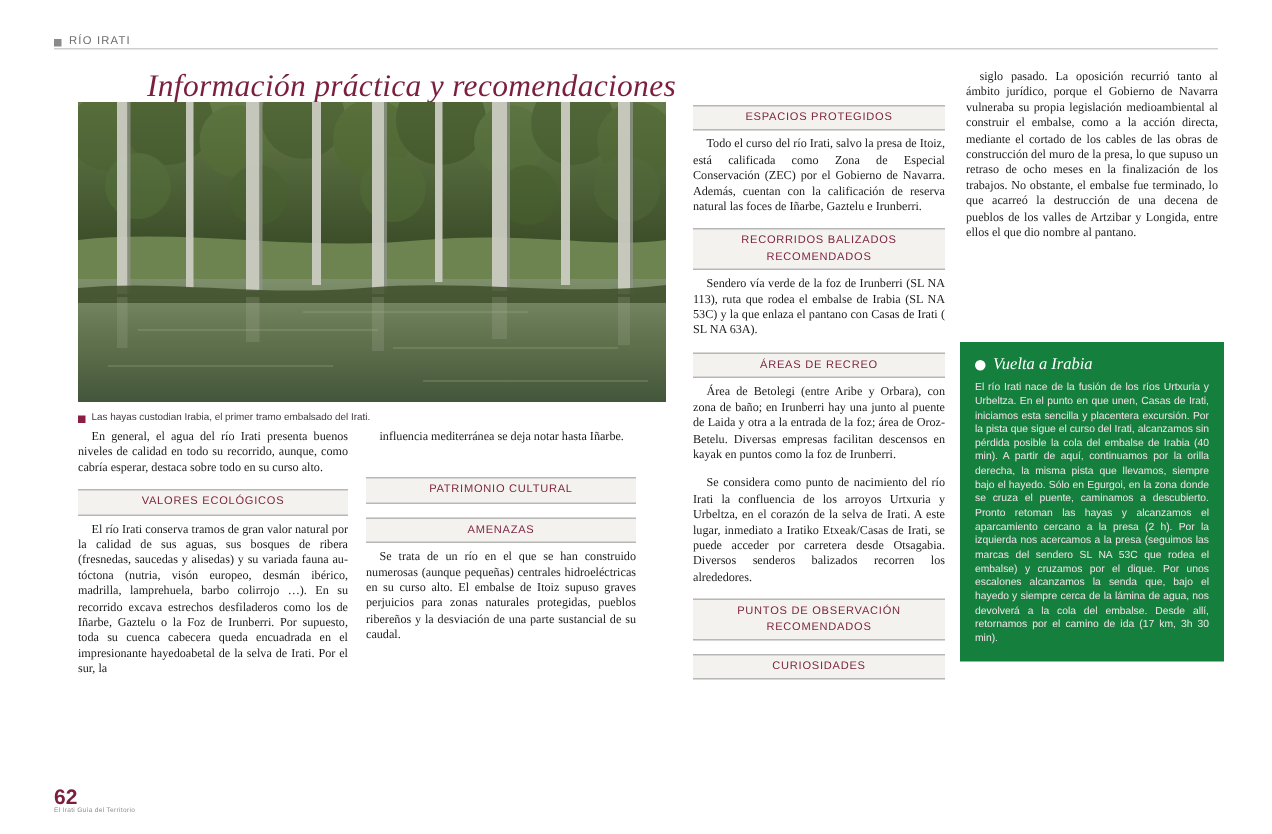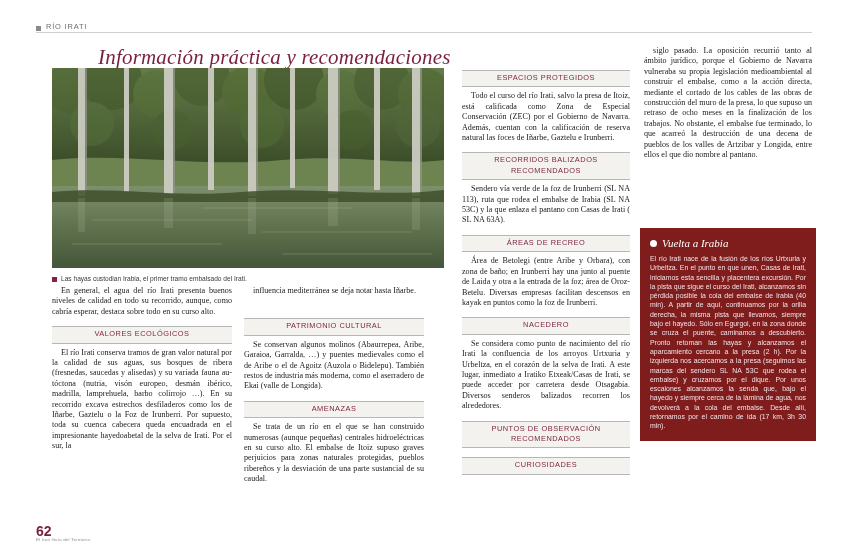--- a/index.html
+++ b/index.html
@@ -130,21 +130,21 @@
   .sect.first { margin-top: 0; }
   .blk { margin-bottom: 9px; }
   .blk:last-child { margin-bottom: 0; }
 
   
   .box {
     position: absolute;
     left: 640px;
     top: 228px;
     width: 176px;
-    background: #7f1d1d;
+    background: #15803d;
     color: #f2e2e8;
     padding: 9px 10px 10px 10px;
     box-sizing: border-box;
   }
   .box h3 {
     margin: 0 0 5px 0;
     font-family: "Liberation Serif", serif;
     font-style: italic;
     font-size: 11px;
     color: #ffffff;
@@ -294,21 +294,20 @@
     <div class="blk">
       <div class="sect">VALORES ECOLÓGICOS</div>
       <p>El río Irati conserva tramos de gran valor natural por la calidad de sus aguas, sus bosques de ribera (fresnedas, sauce­das y alisedas) y su variada fauna au­tóctona (nutria, visón europeo, desmán ibérico, madrilla, lamprehuela, barbo colirrojo …). En su recorrido excava es­trechos desfiladeros como los de Iñarbe, Gaztelu o la Foz de Irunberri. Por su­puesto, toda su cuenca cabecera queda encuadrada en el impresionante hayedo­abetal de la selva de Irati. Por el sur, la</p>
     </div>
   </div>
 
   <div class="col c2">
     <p>influencia mediterránea se deja notar hasta Iñarbe.</p>
     <div class="blk" style="margin-top:22px;">
       <div class="sect">PATRIMONIO CULTURAL</div>
-      <p>Se conservan algunos molinos (Abaurre­pea, Aribe, Garaioa, Garralda, …) y puentes medievales como el de Aribe o el de Agoitz (Auzola o Bidelepu). También restos de in­dustria más moderna, como el aserradero de Ekai (valle de Longida).</p>
     </div>
     <div class="blk">
       <div class="sect">AMENAZAS</div>
       <p>Se trata de un río en el que se han cons­truido numerosas (aunque pequeñas) cen­trales hidroeléctricas en su curso alto. El embalse de Itoiz supuso graves perjuicios para zonas naturales protegidas, pueblos ribereños y la desviación de una parte sus­tancial de su caudal.</p>
     </div>
   </div>
 
   <div class="col c3">
     <div class="blk">
       <div class="sect first">ESPACIOS PROTEGIDOS</div>
@@ -316,21 +315,20 @@
     </div>
     <div class="blk">
       <div class="sect">RECORRIDOS BALIZADOS RECOMENDADOS</div>
       <p>Sendero vía verde de la foz de Irunberri (SL NA 113), ruta que rodea el embalse de Irabia (SL NA 53C) y la que enlaza el panta­no con Casas de Irati ( SL NA 63A).</p>
     </div>
     <div class="blk">
       <div class="sect">ÁREAS DE RECREO</div>
       <p>Área de Betolegi (entre Aribe y Orbara), con zona de baño; en Irunberri hay una junto al puente de Laida y otra a la entra­da de la foz; área de Oroz-Betelu. Diversas empresas facilitan descensos en kayak en puntos como la foz de Irunberri.</p>
     </div>
     <div class="blk">
-      <div class="sect">NACEDERO</div>
       <p>Se considera como punto de nacimiento del río Irati la confluencia de los arroyos Urtxuria y Urbeltza, en el corazón de la sel­va de Irati. A este lugar, inmediato a Iratiko Etxeak/Casas de Irati, se puede acceder por carretera desde Otsagabia. Diversos sende­ros balizados recorren los alrededores.</p>
     </div>
     <div class="blk">
       <div class="sect">PUNTOS DE OBSERVACIÓN RECOMENDADOS</div>
     </div>
     <div class="blk">
       <div class="sect">CURIOSIDADES</div>
     </div>
   </div>
 

